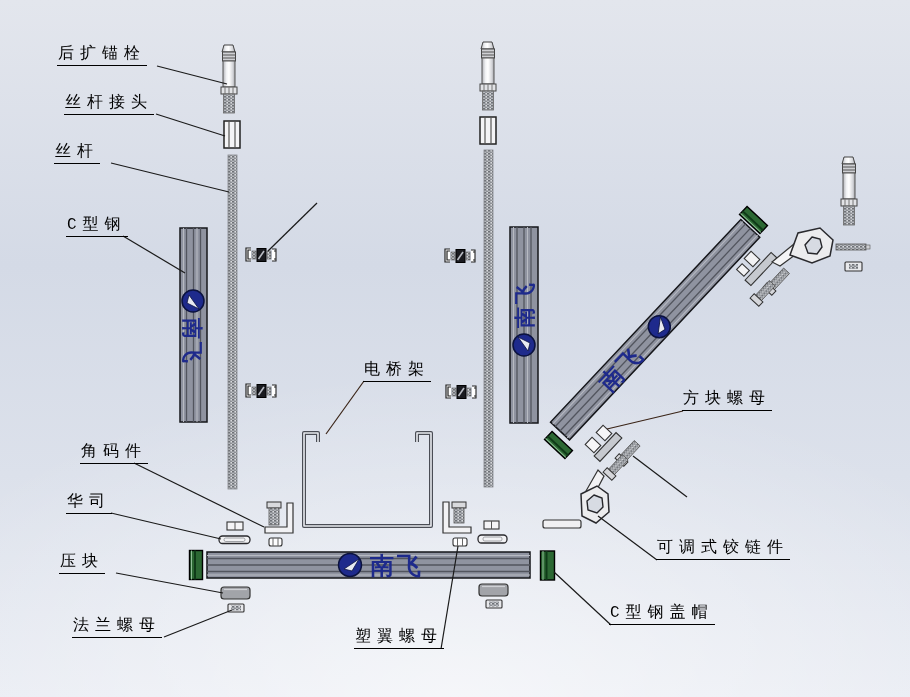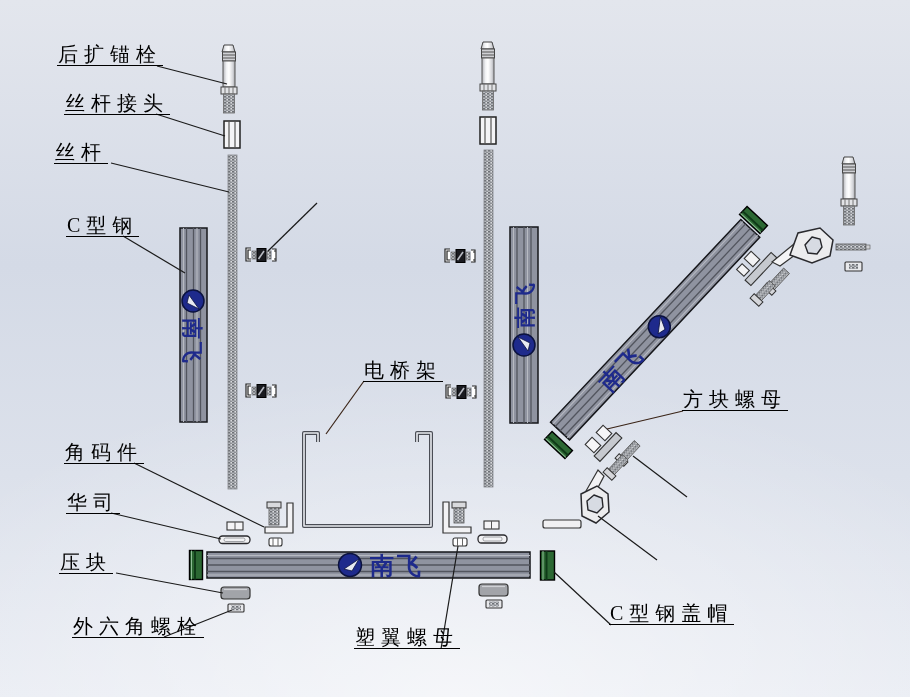--- a/index.html
+++ b/index.html
@@ -6,22 +6,22 @@
   #stage{
     position:relative;width:910px;height:697px;overflow:hidden;
     background:
       radial-gradient(120% 85% at 50% 100%, rgba(255,255,255,0.55), rgba(255,255,255,0) 55%),
       linear-gradient(180deg,#e3e6ed 0%,#d4dae6 38%,#dce1eb 68%,#e9ecf3 100%);
     font-family:"DejaVu Sans","Liberation Sans",sans-serif;
   }
   #draw{position:absolute;left:0;top:0;}
   .lbl{
     position:absolute;white-space:nowrap;color:#000;
-    font-family:Liberation Serif, serif;
-    font-size:20px;line-height:20px;letter-spacing:6px;
+    font-family:Liberation Mono, monospace;
+    font-size:16px;line-height:20px;letter-spacing:6px;
     border-bottom:1.6px solid #000;padding:0 1px 1px 1px;
   }
   .logo-text{
     font-family:"DejaVu Sans","Liberation Sans",sans-serif;
     font-weight:bold;fill:#1e2a8c;letter-spacing:3px;
   }
 </style>
 </head>
 <body>
 
@@ -340,21 +340,22 @@
     <line x1="657" y1="560" x2="598" y2="516"></line>
     <line x1="611" y1="625" x2="554" y2="572"></line>
   </g>
 </svg>
 
 <div class="lbl" style="left:57px;top:44px">后扩锚栓</div>
 <div class="lbl" style="left:64px;top:93px">丝杆接头</div>
 <div class="lbl" style="left:54px;top:142px">丝杆</div>
 <div class="lbl" style="left:66px;top:215px">C型钢</div>
 <div class="lbl" style="left:363px;top:360px">电桥架</div>
-<div class="lbl" style="left:64px;top:442px">角码件</div>
+<div class="lbl" style="left:80px;top:442px">角码件</div>
 <div class="lbl" style="left:66px;top:492px">华司</div>
 <div class="lbl" style="left:59px;top:552px">压块</div>
-<div class="lbl" style="left:72px;top:616px">外六角螺栓</div>
+<div class="lbl" style="left:72px;top:616px">法兰螺母</div>
 <div class="lbl" style="left:354px;top:627px">塑翼螺母</div>
 <div class="lbl" style="left:682px;top:389px">方块螺母</div>
+<div class="lbl" style="left:656px;top:538px">可调式铰链件</div>
 <div class="lbl" style="left:609px;top:603px">C型钢盖帽</div>
 
 </div>
 
 </body></html>

